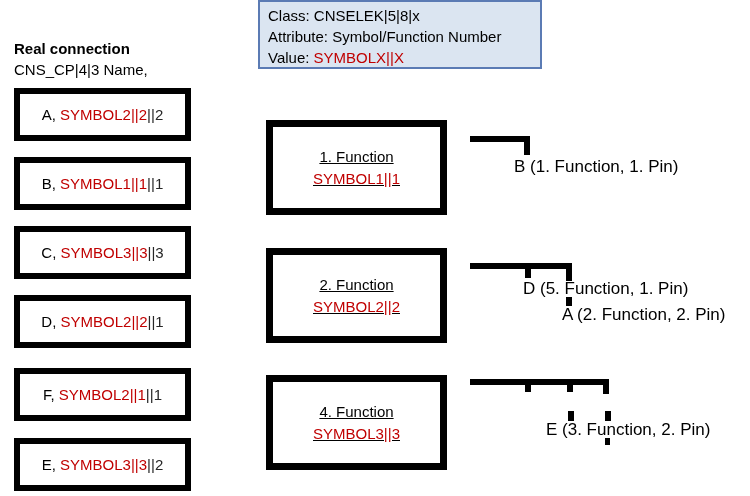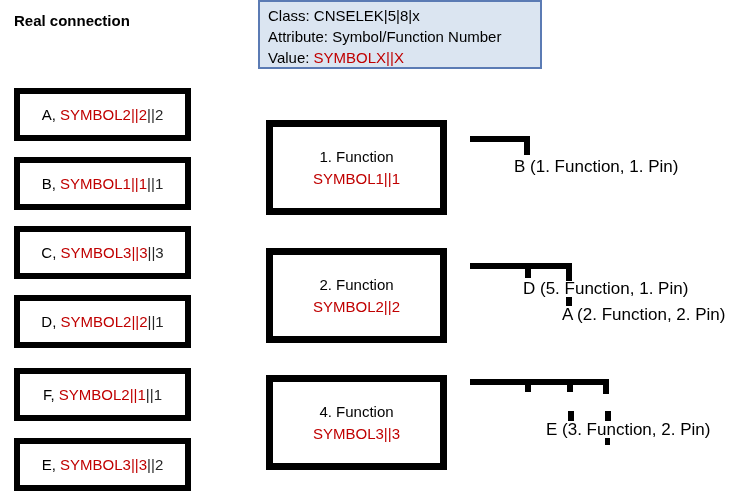--- a/index.html
+++ b/index.html
@@ -2,53 +2,54 @@
 <html style="--red: #c00000; --info-fill: #dbe5f1; --info-border: #5b7bb4;"><head>
 <meta charset="utf-8">
 <style>
   html,body{margin:0;padding:0;background:#fff;}
   .canvas{
     position:relative;width:750px;height:496px;background:#fff;overflow:hidden;
     font-family:"Liberation Sans",sans-serif;color:#000;
   }
   
   .header{position:absolute;left:14px;top:10px;font-size:15px;line-height:21px;}
-  .header-title{font-weight:bold;}
+  .header-title{font-weight:bold;margin-top:28px;}
   
   .info-box{
     position:absolute;left:258px;top:0;width:284px;height:69px;box-sizing:border-box;
     background:var(--info-fill,#dbe5f1);border:2px solid var(--info-border,#5b7bb4);
     font-size:15px;line-height:21px;padding:3px 0 8px 8px;
   }
   .red{color:var(--red,#c00000);text-align:center;}
   
   .conn-box{
     position:absolute;left:14px;width:177px;height:53px;box-sizing:border-box;
     border:6px solid #000;background:#fff;display:flex;align-items:center;justify-content:center;
     font-size:15px;white-space:pre;
   }
   .conn-suffix{color:#262626;}
   
   .func-box{
     position:absolute;left:266px;width:181px;height:95px;box-sizing:border-box;
     border:7px solid #000;background:#fff;display:flex;flex-direction:column;
-    align-items:center;justify-content:center;font-size:15px;line-height:22px;text-align:center;
+    align-items:center;justify-content:center;font-size:15px;line-height:22px;text-align:center;text-decoration:underline;
   }
   
   .shape{position:absolute;background:#000;}
   
   .pin-label{position:absolute;font-size:17px;line-height:15px;white-space:pre;}
 </style>
 </head>
 <body>
 
 <div class="canvas">
 
   <div class="header">
     <div class="header-title">Real connection</div>
+    <div class="header-line">CNS_CP|4|3 Name,</div>
   </div>
 
   <div class="info-box">
     <div>Class: CNSELEK|5|8|x</div>
     <div>Attribute: Symbol/Function Number</div>
     <div><span>Value: </span><span class="red">SYMBOLX||X</span></div>
   </div>
 
   <div class="conn-box" style="top:88px"><span>A, </span><span class="red">SYMBOL2||2</span><span class="conn-suffix">||2</span></div>
   <div class="conn-box" style="top:157px"><span>B, </span><span class="red">SYMBOL1||1</span><span class="conn-suffix">||1</span></div>

